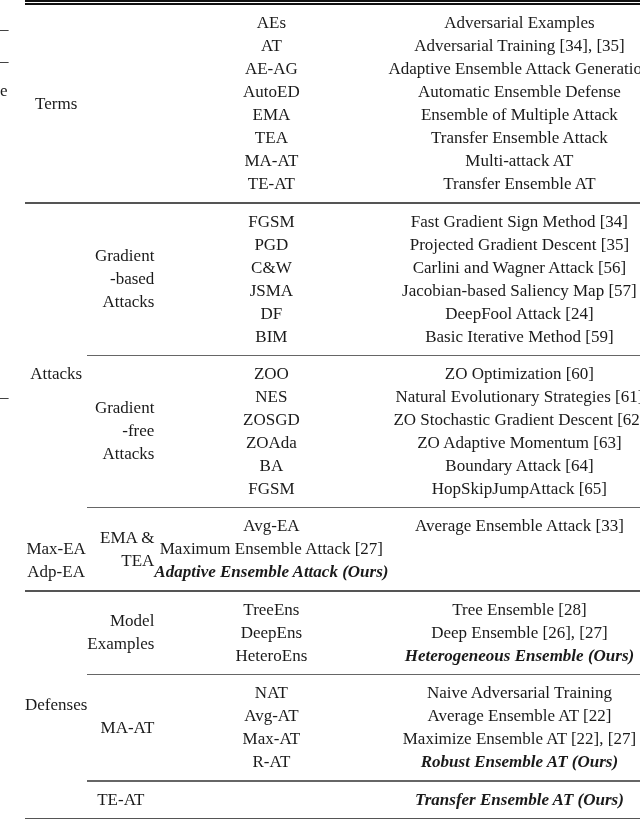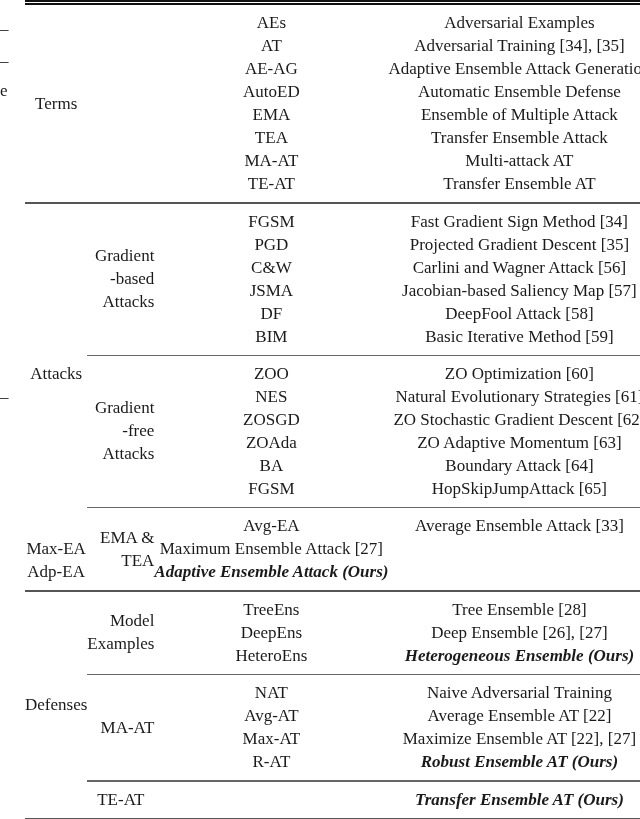--- a/index.html
+++ b/index.html
@@ -217,21 +217,21 @@
   <tr>
     <td><span class="abbr">C&amp;W</span></td>
     <td><span class="desc">Carlini and Wagner Attack [56]</span></td>
   </tr>
   <tr>
     <td><span class="abbr">JSMA</span></td>
     <td><span class="desc">Jacobian-based Saliency Map [57]</span></td>
   </tr>
   <tr>
     <td><span class="abbr">DF</span></td>
-    <td><span class="desc">DeepFool Attack [58]</span></td>
+    <td><span class="desc">DeepFool Attack [24]</span></td>
   </tr>
   <tr>
     <td><span class="abbr">BIM</span></td>
     <td><span class="desc">Basic Iterative Method [59]</span></td>
   </tr>
 
   <tr class="pad-bot">
         <td colspan="3"></td>
       </tr>
   <tr class="rule-row">

